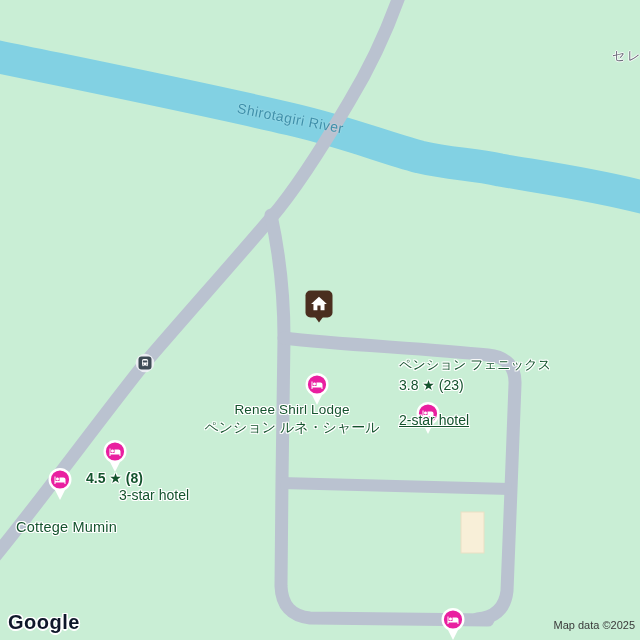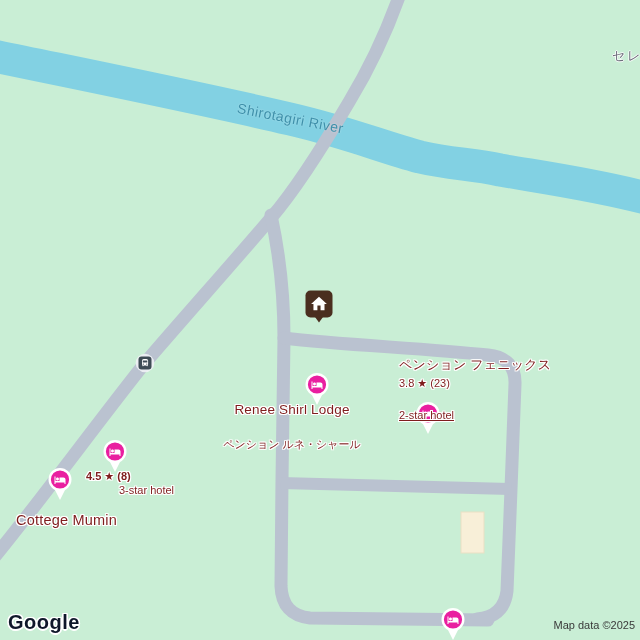--- a/index.html
+++ b/index.html
@@ -11,23 +11,23 @@
     font-family:"Liberation Sans","DejaVu Sans",sans-serif;
     cursor:default;
   }
   #map-svg{position:absolute;left:0;top:0;}
   .abs{position:absolute;}
   
   .halo{
     text-shadow:1px 0 0 #fff,-1px 0 0 #fff,0 1px 0 #fff,0 -1px 0 #fff,
                 1px 1px 0 #fff,-1px -1px 0 #fff,1px -1px 0 #fff,-1px 1px 0 #fff;
   }
-  .pink{color:#7f1d1d;}
+  .pink{color:#14532d;}
   .place-name{font-size:13px;font-weight:500;letter-spacing:.2px;white-space:nowrap;}
-  .place-sub{font-size:11px;white-space:nowrap;}
+  .place-sub{font-size:14px;white-space:nowrap;}
   .river-label{
     font-size:14px;color:#3E90AA;letter-spacing:.5px;white-space:nowrap;
     transform:rotate(11deg);transform-origin:left top;
     text-shadow:0 0 2px rgba(255,255,255,.45);
   }
   .locality-label{
     font-size:13px;color:#6F6F7D;letter-spacing:2px;white-space:nowrap;
     text-shadow:1px 0 0 rgba(255,255,255,.8),-1px 0 0 rgba(255,255,255,.8),
                 0 1px 0 rgba(255,255,255,.8),0 -1px 0 rgba(255,255,255,.8);
   }
@@ -128,21 +128,21 @@
     <div class="place-sub pink halo" style="margin-top:3px;">
       <span>3.8</span>
       <span>★</span>
       <span>(23)</span>
     </div>
     <div class="place-sub pink halo" style="margin-top:19px;text-decoration:underline;">2-star hotel</div>
   </div>
 
   <div class="abs center" style="left:202px;top:402px;width:180px;text-align:center;">
     <div class="place-name pink halo" style="font-size:13.5px;">Renee Shirl Lodge</div>
-    <div class="place-sub pink halo" style="margin-top:20px;">ペンション ルネ・シャール</div>
+    <div class="place-sub pink halo" style="margin-top:2px;">ペンション ルネ・シャール</div>
   </div>
 
   <div class="abs" style="left:16px;top:470px;">
     <div class="place-sub pink halo" style="margin-left:70px;font-weight:bold;">
       <span>4.5</span>
       <span>★</span>
       <span>(8)</span>
     </div>
     <div class="place-sub pink halo" style="margin-left:103px;margin-top:1px;">3-star hotel</div>
     <div class="place-name pink halo" style="font-size:14.5px;margin-top:16px;">Cottege Mumin</div>

